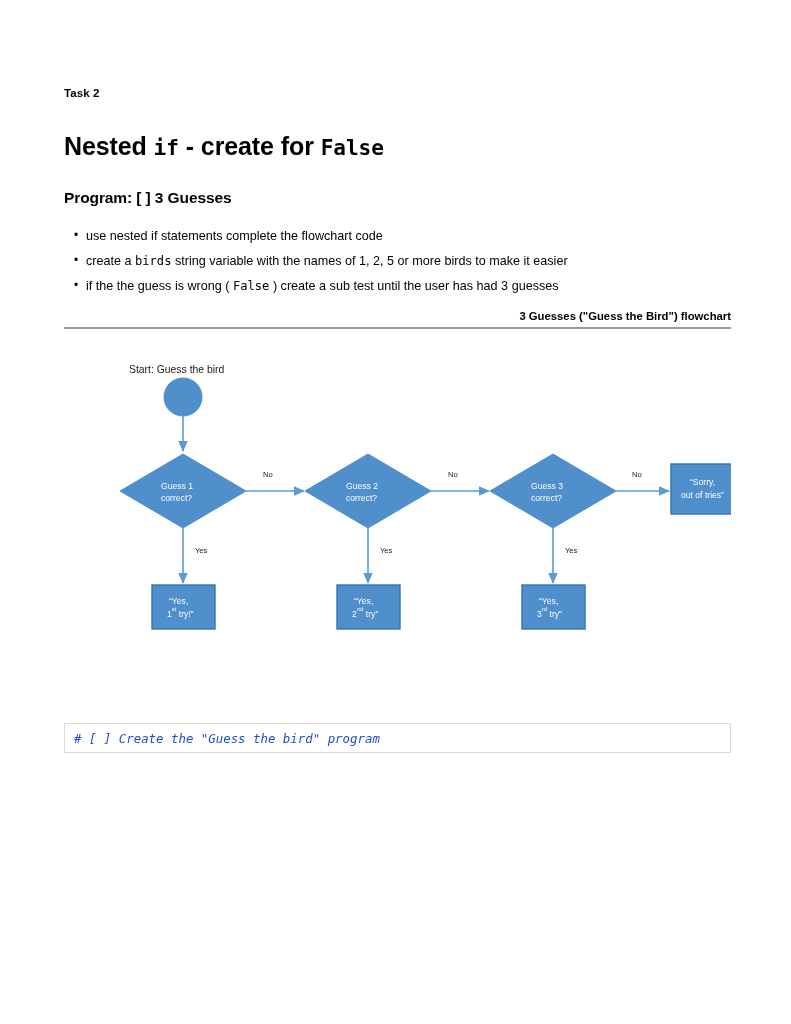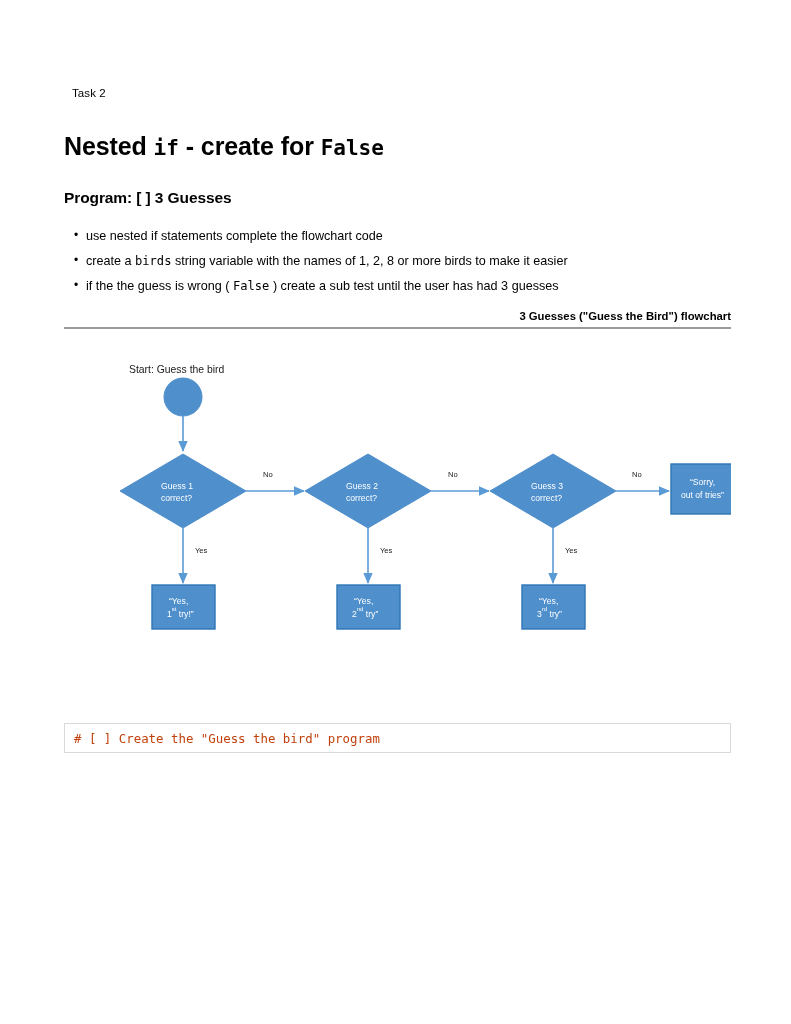--- a/index.html
+++ b/index.html
@@ -22,24 +22,24 @@
   }
   .content {
     position: absolute;
     left: 64px; top: 86px;
     width: 667px;
   }
 
   
   .task-label {
     font-size: 11.5px;
-    font-weight: normal;
+    font-weight: bold;
     letter-spacing: 0.1px;
     line-height: 14px;
-    margin: 0 0 0 8px;
+    margin: 0 0 0 0;
   }
 
   
   .main-heading {
     margin: 31px 0 0 0;
     font-size: 25px;
     font-weight: bold;
     line-height: 30px;
     letter-spacing: -0.1px;
     white-space: nowrap;
@@ -137,42 +137,43 @@
     top: 723px;
     width: 667px;
     height: 30px;
     border: 1px solid #d9d9d9;
     background: #ffffff;
     display: flex;
     align-items: center;
   }
   .code-cell .code-text {
     font-family: "DejaVu Sans Mono", monospace;
+    font-style: italic;
     font-size: 12.4px;
-    color: #c2410c;
+    color: #1d4ed8;
     padding-left: 9px;
     white-space: pre;
   }
 </style>
 </head>
 <body>
 
 <div class="page">
 
   <div class="content">
 
     <div class="task-label">Task 2</div>
 
     <h1 class="main-heading"><span>Nested </span><span class="mono">if</span><span> - create for </span><span class="mono">False</span></h1>
 
     <h2 class="program-heading">Program: [ ] 3 Guesses</h2>
 
     <ul class="task-list" id="bullet-list">
         <li><span>use nested if statements complete the flowchart code</span></li>
-        <li><span>create a </span><span class="mono">birds</span><span> string variable with the names of 1, 2, 8 or more birds to make it easier</span></li>
+        <li><span>create a </span><span class="mono">birds</span><span> string variable with the names of 1, 2, 5 or more birds to make it easier</span></li>
         <li><span>if the the guess is wrong ( </span><span class="mono">False</span><span> ) create a sub test until the user has had 3 guesses</span></li>
       </ul>
 
     <div class="figure-caption">3 Guesses ("Guess the Bird") flowchart</div>
     <div class="caption-rule"></div>
 
     <div class="flowchart-wrap">
       <svg width="667" height="320" viewBox="0 0 667 320" xmlns="http://www.w3.org/2000/svg">
         <defs>
           <marker id="arrowhead" markerWidth="7" markerHeight="6" refX="6.4" refY="3" orient="auto">

